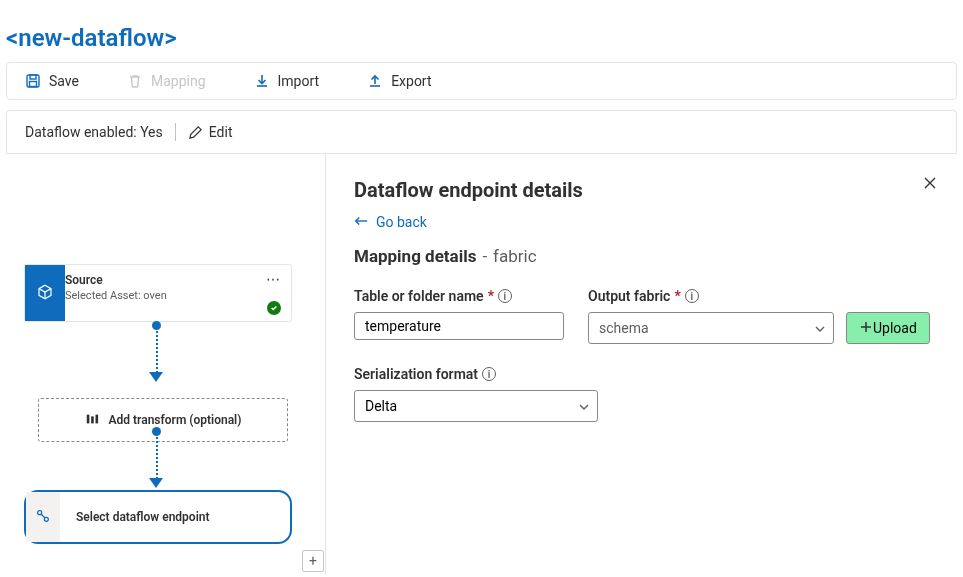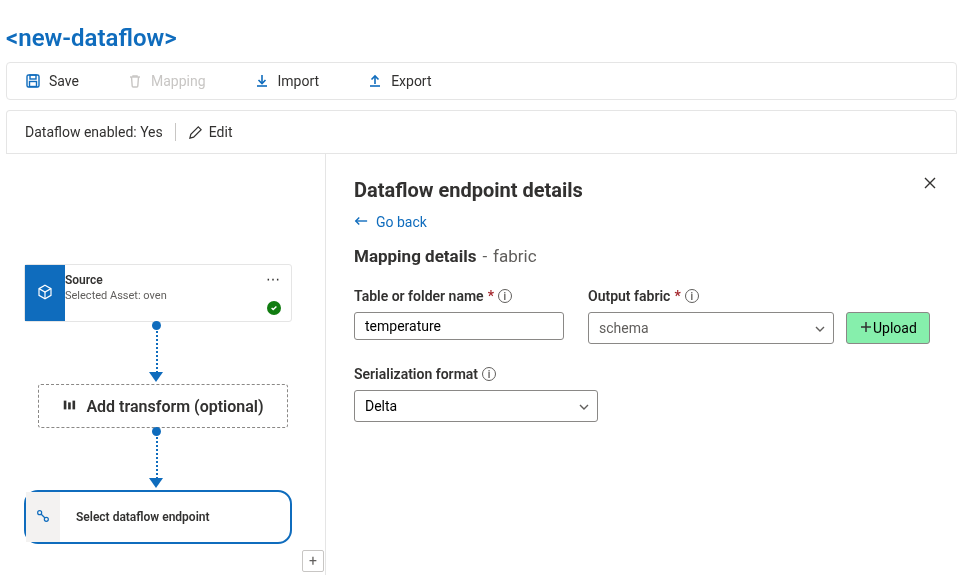--- a/index.html
+++ b/index.html
@@ -79,28 +79,28 @@
     width: 40px; background:#0f6cbd;
     display:flex; align-items:center; justify-content:center;
   }
   .node-source .body { flex:1; padding:8px 0; position:relative; }
   .node-source .title { font-weight:600; font-size:12px; }
   .node-source .sub { font-size:11px; color:#605e5c; margin-top:2px; }
   .node-source .more { position:absolute; top:6px; right:10px; font-size:14px; letter-spacing:1px; cursor:pointer;}
   .node-source .check { position:absolute; bottom:6px; right:10px; width:14px; height:14px; border-radius:50%; background:#107c10; display:flex; align-items:center; justify-content:center;}
   .node-transform {
     position:absolute;
-    top: 230px;
+    top: 244px;
     left: 32px;
     width: 250px;
     height: 44px;
     border:1px dashed #8a8886;
     border-radius:3px;
     display:flex; align-items:center; justify-content:center;
-    font-size:16px; font-weight:600; color:#323130;
+    font-size:12px; font-weight:600; color:#323130;
     background:#fff;
     gap:10px;
     cursor:pointer;
   }
   .node-endpoint {
     position:absolute;
     top: 336px;
     left:18px;
     width: 268px;
     height: 54px;

